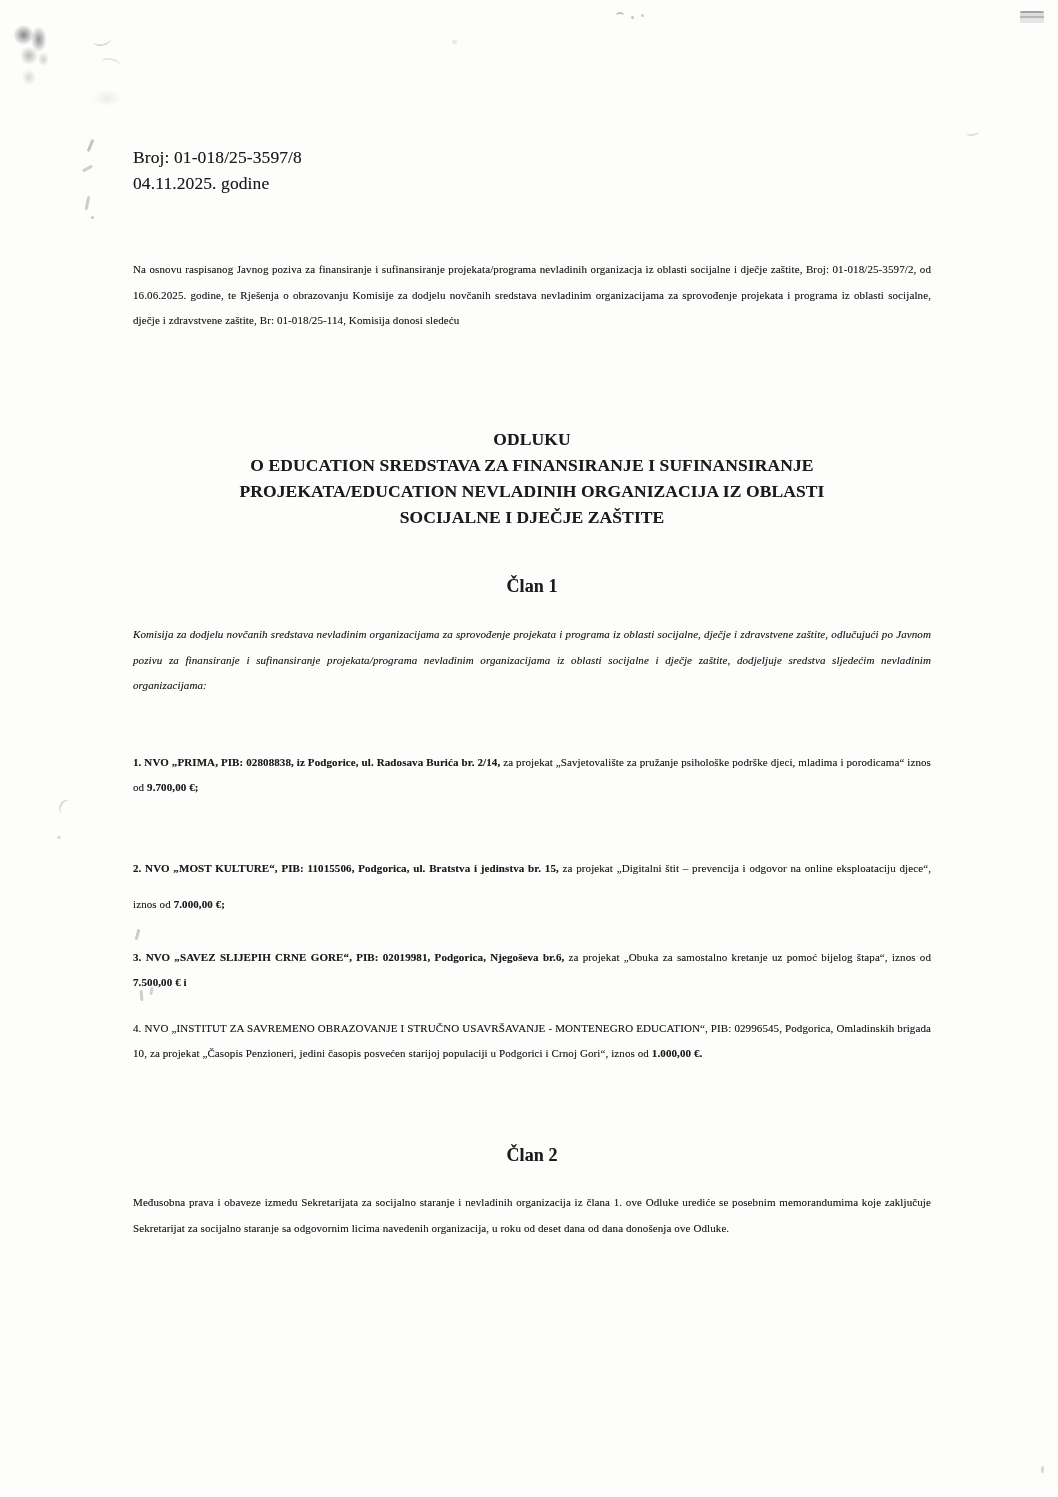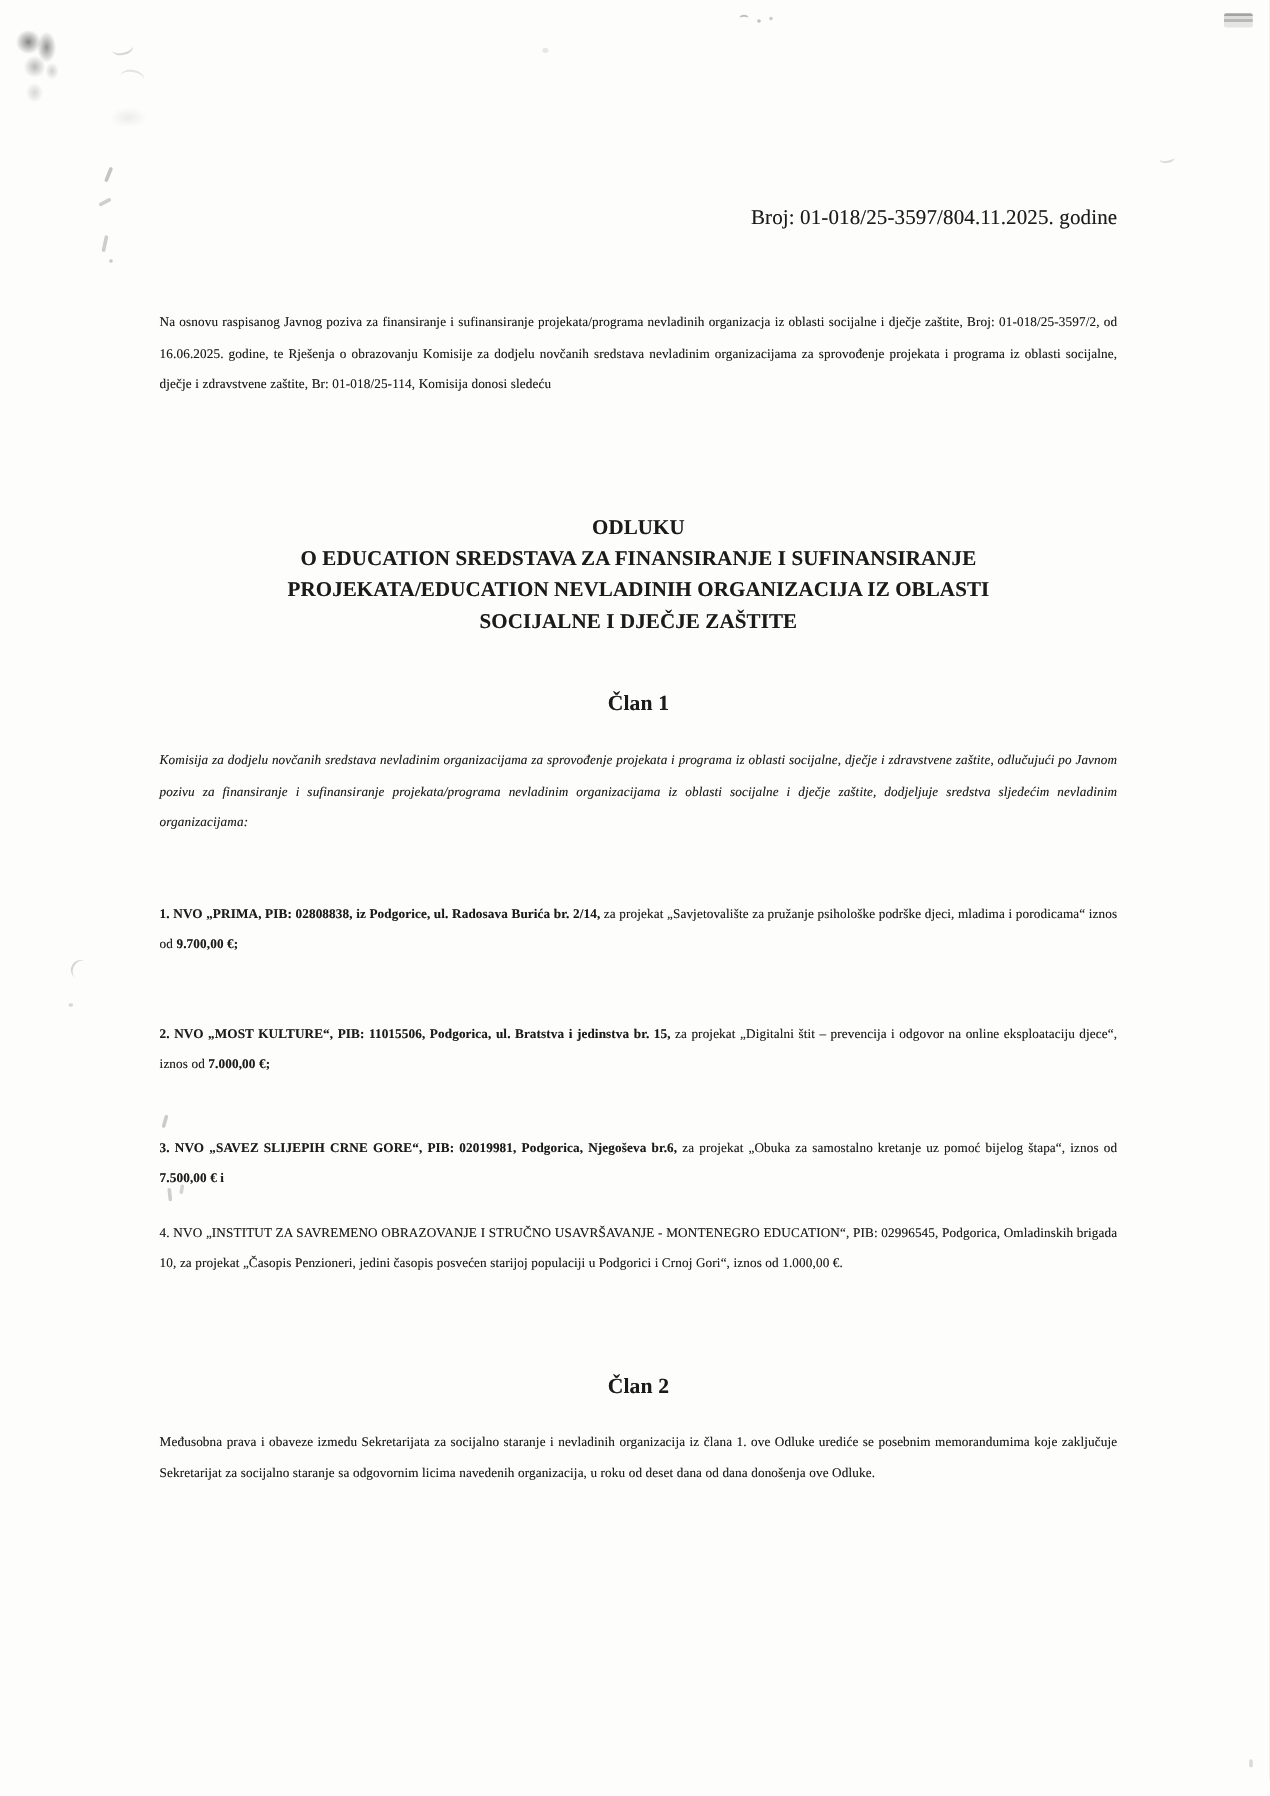--- a/index.html
+++ b/index.html
@@ -20,31 +20,32 @@
   .content {
     position: absolute;
     left: 133px;
     width: 798px;
     font-size: 11px;
     line-height: 25.5px;
     text-shadow: 0 0 0.5px rgba(30,30,30,0.45);
     letter-spacing: 0.1px;
   }
   .header-row {
-    top: 169px;
+    top: 145px;
     display: flex;
-    justify-content: flex-end;
+    justify-content: space-between;
     font-size: 17.5px;
+    flex-direction: column;
   }
   .preamble   { top: 257px;  text-align: justify; }
   .doc-title  { top: 426px;  text-align: center; font-weight: bold; font-size: 17.5px; line-height: 26px; }
   .art-head1  { top: 574px;  text-align: center; font-weight: bold; font-size: 18px; }
   .art-body1  { top: 622px;  text-align: justify; font-style: italic; }
   .grant-1    { top: 750px;  text-align: justify; line-height: 25px; }
-  .grant-2    { top: 850px;  text-align: justify; line-height: 25px; }
+  .grant-2    { top: 850px;  text-align: justify; line-height: 36px; }
   .grant-3    { top: 945px;  text-align: justify; line-height: 25px; }
   .grant-4    { top: 1016px; text-align: justify; line-height: 25px; }
   .art-head2  { top: 1143px; text-align: center; font-weight: bold; font-size: 18px; }
   .art-body2  { top: 1189px; text-align: justify; line-height: 26px; }
 
   
   .art { position: absolute; pointer-events: none; }
   .blob-main {
     left: 13px; top: 24px; width: 38px; height: 44px;
     background:
@@ -125,18 +126,18 @@
     <div>PROJEKATA/EDUCATION NEVLADINIH ORGANIZACIJA IZ OBLASTI</div>
     <div>SOCIJALNE I DJEČJE ZAŠTITE</div>
   </div>
 
   <div class="content art-head1">Član 1</div>
   <div class="content art-body1">Komisija za dodjelu novčanih sredstava nevladinim organizacijama za sprovođenje projekata i programa iz oblasti socijalne, dječje i zdravstvene zaštite, odlučujući po Javnom pozivu za finansiranje i sufinansiranje projekata/programa nevladinim organizacijama iz oblasti socijalne i dječje zaštite, dodjeljuje sredstva sljedećim nevladinim organizacijama:</div>
 
   <div class="content grant-1"><span style="font-weight: bold;">1. NVO „PRIMA, PIB: 02808838, iz Podgorice, ul. Radosava Burića br. 2/14, </span><span>za projekat „Savjetovalište za pružanje psihološke podrške djeci, mladima i porodicama“ iznos od </span><span style="font-weight: bold;">9.700,00 €;</span></div>
   <div class="content grant-2"><span style="font-weight: bold;">2. NVO „MOST KULTURE“, PIB: 11015506, Podgorica, ul. Bratstva i jedinstva br. 15, </span><span>za projekat „Digitalni štit – prevencija i odgovor na online eksploataciju djece“, iznos od </span><span style="font-weight: bold;">7.000,00 €;</span></div>
   <div class="content grant-3"><span style="font-weight: bold;">3. NVO „SAVEZ SLIJEPIH CRNE GORE“, PIB: 02019981, Podgorica, Njegoševa br.6, </span><span>za projekat „Obuka za samostalno kretanje uz pomoć bijelog štapa“, iznos od </span><span style="font-weight: bold;">7.500,00 € i</span></div>
-  <div class="content grant-4"><span style="font-weight: normal;">4. NVO „INSTITUT ZA SAVREMENO OBRAZOVANJE I STRUČNO USAVRŠAVANJE - MONTENEGRO EDUCATION“, PIB: 02996545, Podgorica, Omladinskih brigada 10, </span><span>za projekat „Časopis Penzioneri, jedini časopis posvećen starijoj populaciji u Podgorici i Crnoj Gori“, iznos od </span><span style="font-weight: normal;">1.000,00 €.</span></div>
+  <div class="content grant-4"><span style="font-weight: normal;">4. NVO „INSTITUT ZA SAVREMENO OBRAZOVANJE I STRUČNO USAVRŠAVANJE - MONTENEGRO EDUCATION“, PIB: 02996545, Podgorica, Omladinskih brigada 10, </span><span>za projekat „Časopis Penzioneri, jedini časopis posvećen starijoj populaciji u Podgorici i Crnoj Gori“, iznos od </span><span style="font-weight: bold;">1.000,00 €.</span></div>
 
   <div class="content art-head2">Član 2</div>
   <div class="content art-body2">Međusobna prava i obaveze izmedu Sekretarijata za socijalno staranje i nevladinih organizacija iz člana 1. ove Odluke urediće se posebnim memorandumima koje zaključuje Sekretarijat za socijalno staranje sa odgovornim licima navedenih organizacija, u roku od deset dana od dana donošenja ove Odluke.</div>
 
 </div>
 
 </body></html>

